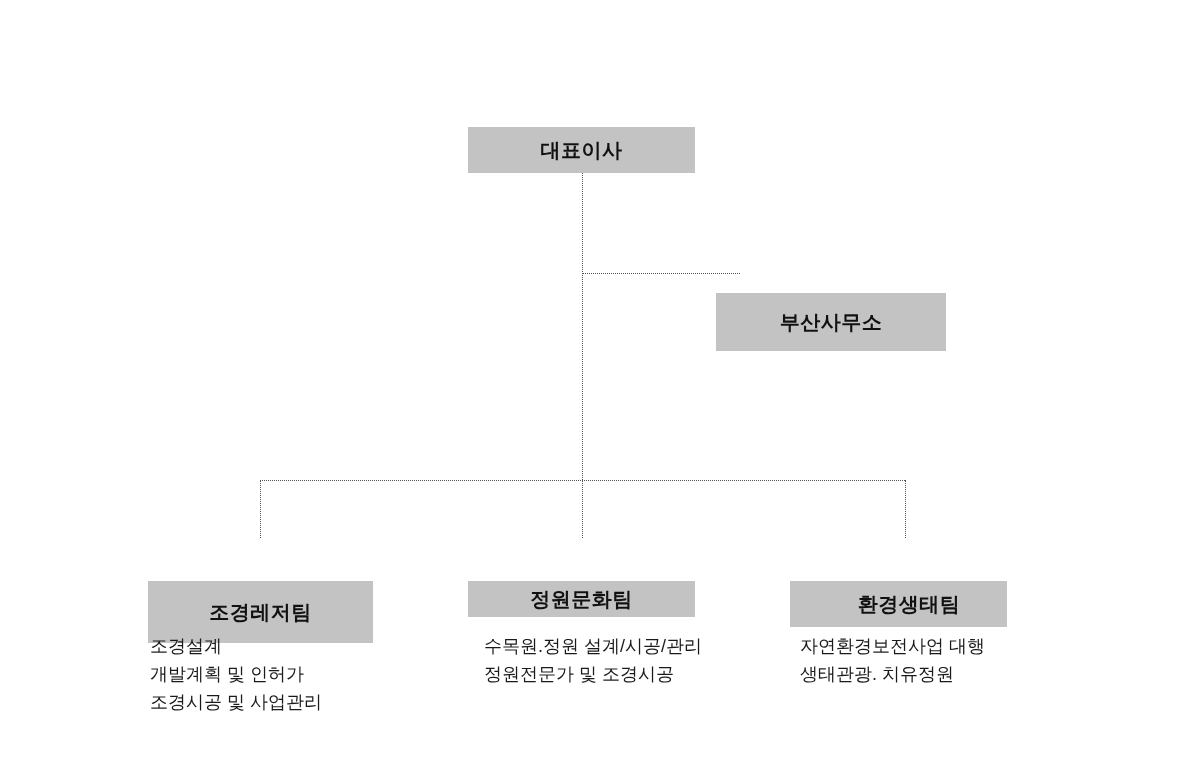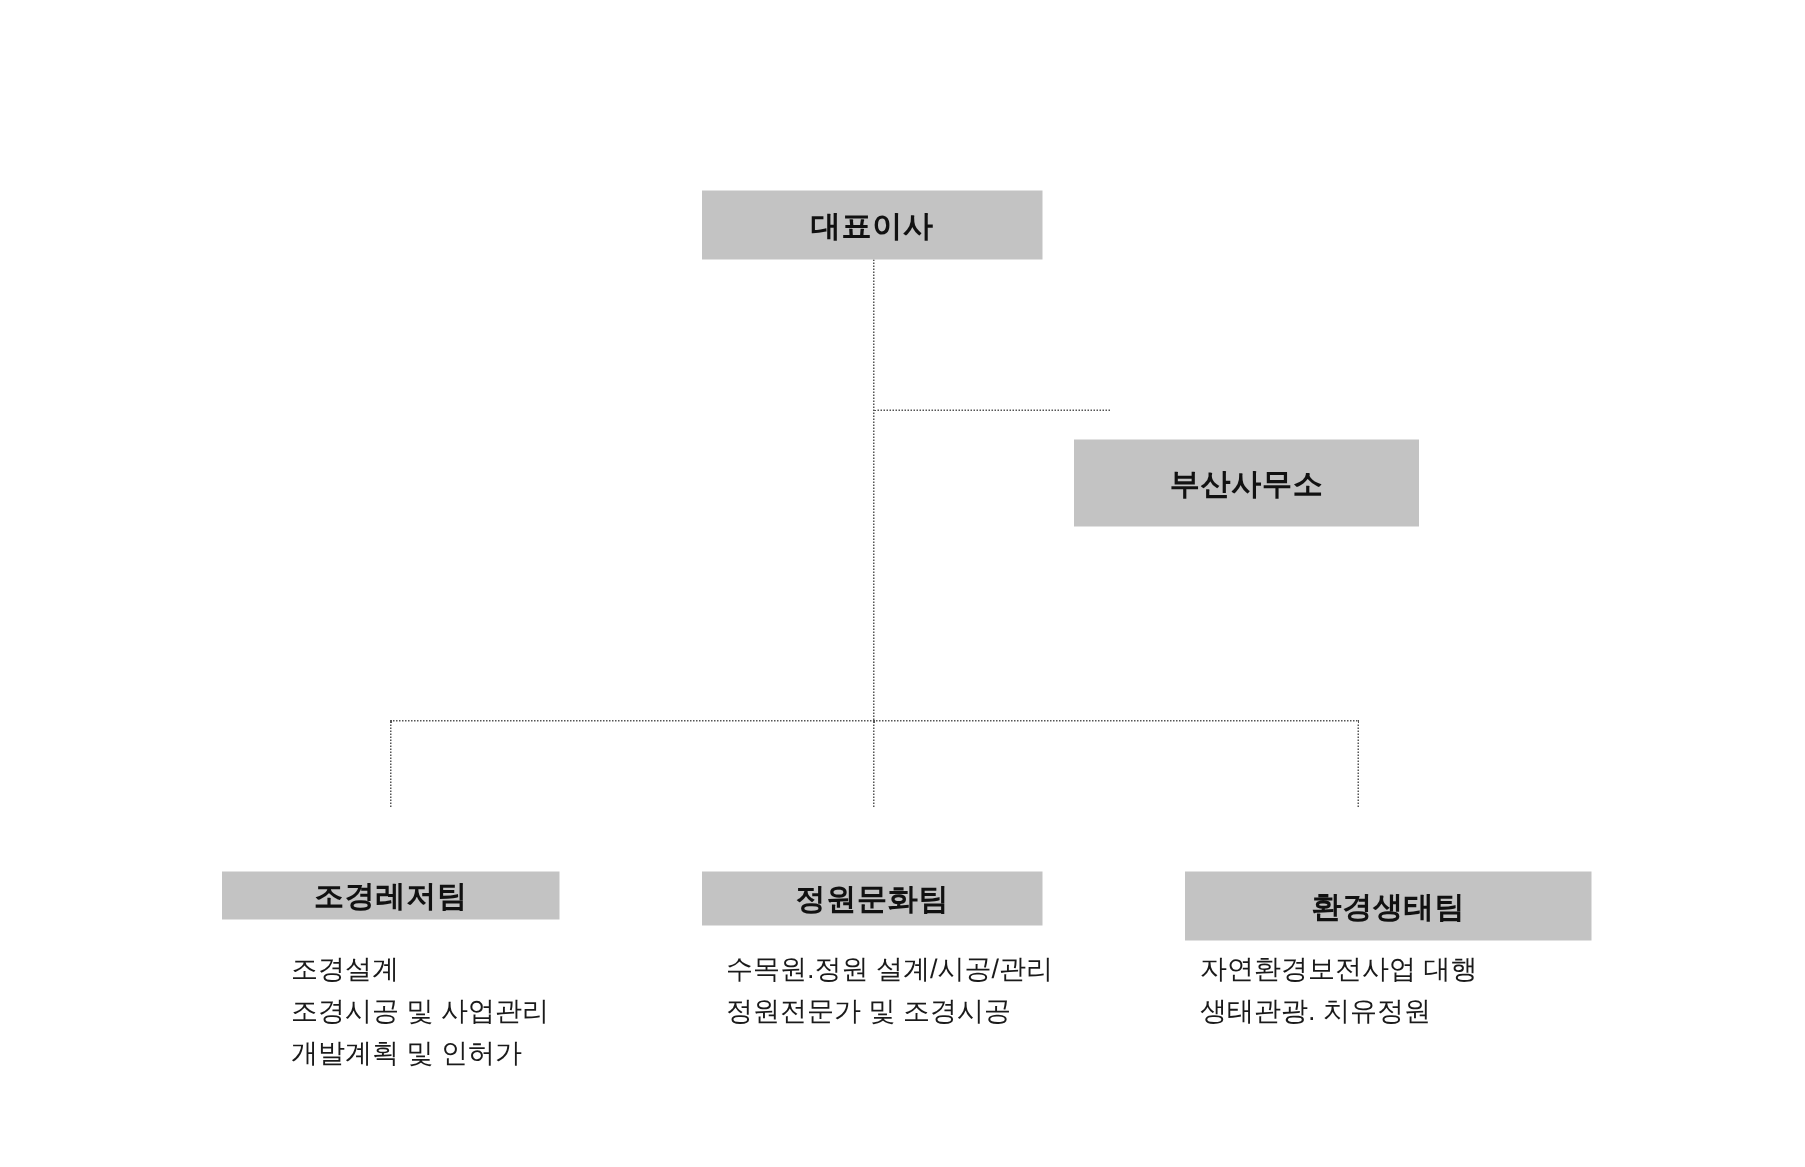--- a/index.html
+++ b/index.html
@@ -22,23 +22,23 @@
     display: flex;
     align-items: center;
     justify-content: center;
     font-weight: bold;
     font-size: 20px;
     letter-spacing: 0.5px;
     margin-top: 43px;
   }
   .node-ceo    { left: 468px; top: 84px;  width: 227px; height: 46px; }
   .node-busan  { left: 716px; top: 250px; width: 230px; height: 58px; }
-  .node-team1  { left: 148px; top: 538px; width: 225px; height: 32px; }
+  .node-team1  { left: 148px; top: 538px; width: 225px; height: 62px; }
   .node-team2  { left: 468px; top: 538px; width: 227px; height: 36px; }
-  .node-team3  { left: 790px; top: 538px; width: 271px; height: 46px; }
+  .node-team3  { left: 790px; top: 538px; width: 196px; height: 46px; padding-left: 21px; }
 
   .vline {
     position: absolute;
     width: 0;
     border-left: 1px dotted #555555;
   }
   .hline {
     position: absolute;
     height: 0;
     border-top: 1px dotted #555555;
@@ -51,21 +51,21 @@
   .line-drop3      { left: 905px; top: 480px; height: 58px; }
 
   .duty-list {
     position: absolute;
     top: 632px;
     font-size: 18px;
     line-height: 28px;
     color: #1a1a1a;
     white-space: nowrap;
   }
-  .duty-list-1 { left: 150px; margin-left: 44px; }
+  .duty-list-1 { left: 150px; }
   .duty-list-2 { left: 468px; margin-left: 16px; }
   .duty-list-3 { left: 800px; }
 </style>
 </head>
 <body>
 
 <div class="canvas">
 
   <div class="vline line-root"></div>
   <div class="hline line-busan"></div>
@@ -89,22 +89,22 @@
   <div class="org-box node-team2">
     <span>정원문화팀</span>
   </div>
 
   <div class="org-box node-team3">
     <span>환경생태팀</span>
   </div>
 
   <div class="duty-list duty-list-1">
     <div>조경설계</div>
+    <div>개발계획 및 인허가</div>
     <div>조경시공 및 사업관리</div>
-    <div>개발계획 및 인허가</div>
   </div>
 
   <div class="duty-list duty-list-2">
     <div>수목원.정원 설계/시공/관리</div>
     <div>정원전문가 및 조경시공</div>
   </div>
 
   <div class="duty-list duty-list-3">
     <div>자연환경보전사업 대행</div>
     <div>생태관광. 치유정원</div>

